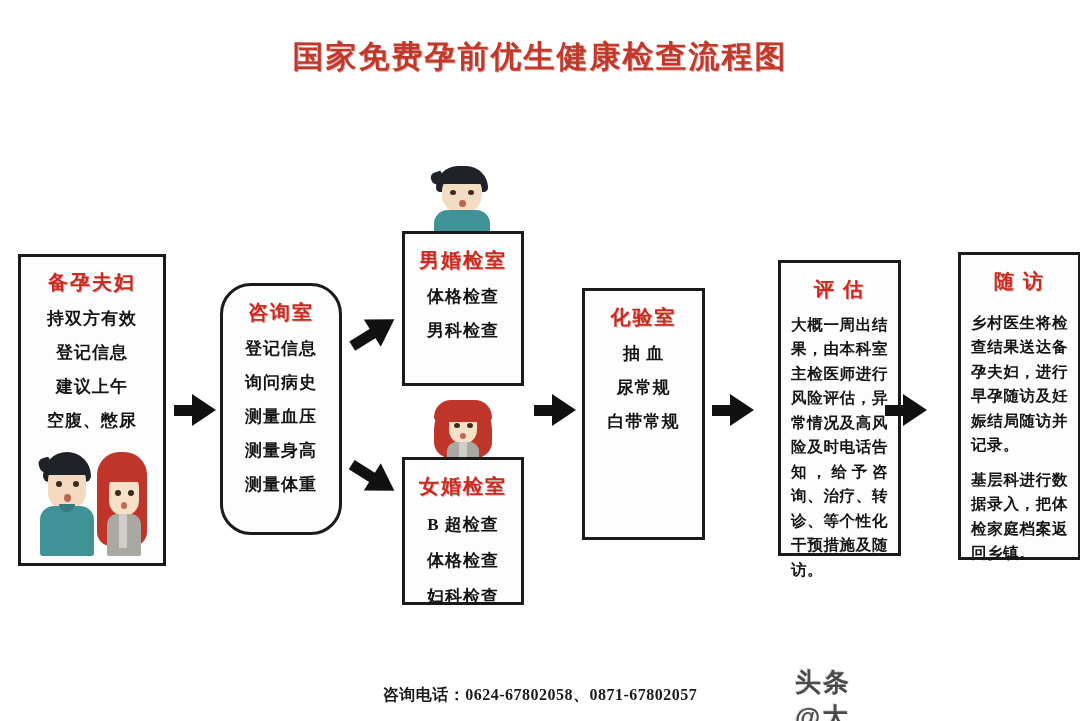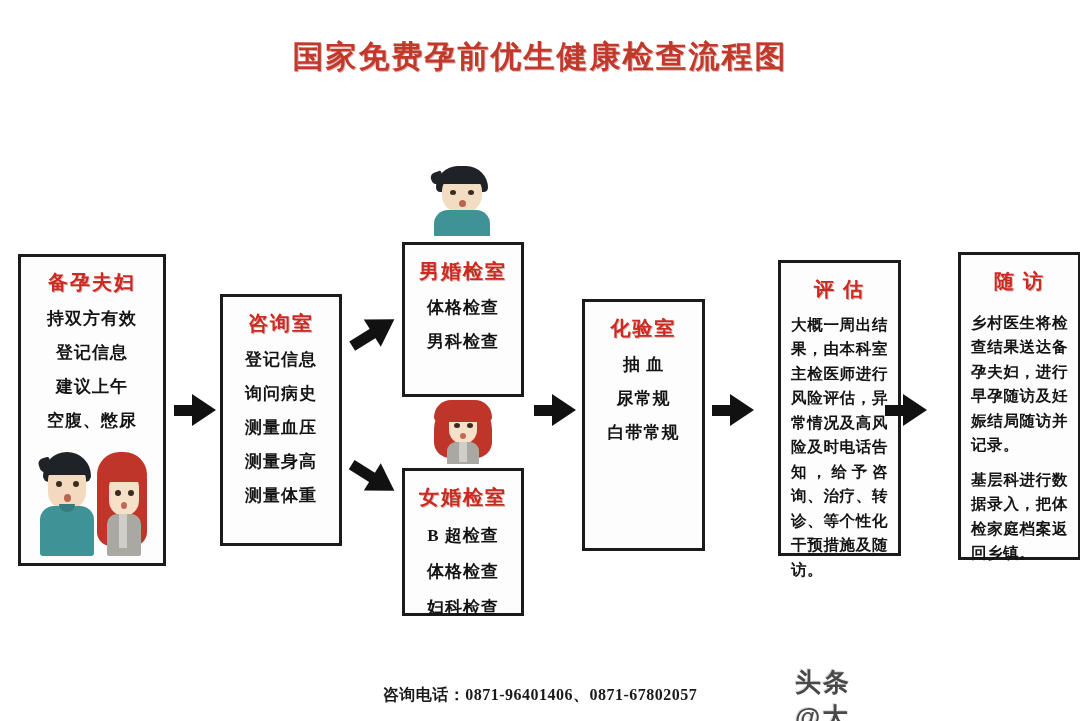--- a/index.html
+++ b/index.html
@@ -32,29 +32,29 @@
   }
   .para{
     font-family:"Liberation Serif","DejaVu Serif",serif;
     font-weight:bold;color:#141414;font-size:15.5px;
     line-height:1.58;text-align:justify;text-align-last:left;
     letter-spacing:.5px;
   }
 
   
   #box-couple{left:18px;top:254px;width:148px;height:312px;}
-  #box-consult{left:220px;top:283px;width:122px;height:252px;}
+  #box-consult{left:220px;top:283px;width:122px;height:252px;border-radius:31px;}
   #box-male{left:402px;top:231px;width:122px;height:155px;}
   #box-female{left:402px;top:457px;width:122px;height:148px;}
   #box-lab{left:582px;top:288px;width:123px;height:252px;}
   #box-assess{left:755px;top:260px;width:123px;height:296px;}
   #box-follow{left:935px;top:252px;width:123px;height:308px;}
 
   .pad-a{padding:12px 22px 0;}
-  .pad-b{padding:13px 8px 0;margin-top:11px;}
+  .pad-b{padding:13px 8px 0;}
   .pad-c{padding:13px 10px 0;margin-left:23px;}
 
   .list-item{margin-top:11px;}
   .list-tight{margin-top:13px;}
 
   
   .avatar{position:absolute;}
   .av-hair,.av-face,.av-body,.av-hair-back{position:absolute;}
 
   
@@ -266,16 +266,16 @@
       <polygon points="20,6 44,22 20,38 20,6"></polygon>
     </g>
   </svg>
 
   <div class="box pad-c" id="box-follow">
     <div class="box-title">随 访</div>
     <div class="para" style="margin-top:16px;">乡村医生将检查结果送达备孕夫妇，进行早孕随访及妊娠结局随访并记录。</div>
     <div class="para" style="margin-top:10px;">基层科进行数据录入，把体检家庭档案返回乡镇。</div>
   </div>
 
-  <div class="footer-phone">咨询电话：0871-96401406、0871-67802057</div>
+  <div class="footer-phone">咨询电话：0624-67802058、0871-67802057</div>
   <div class="watermark">头条 @大概一周出结果</div>
 
 </div>
 
 </body></html>

